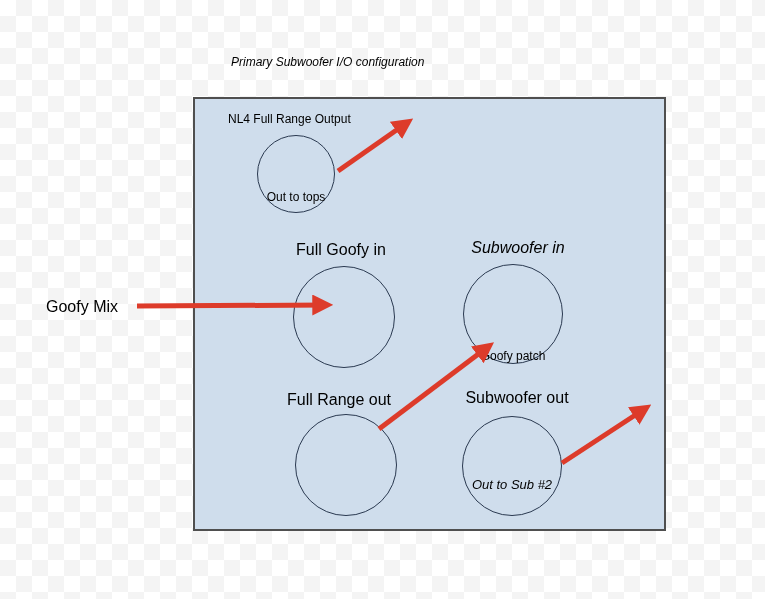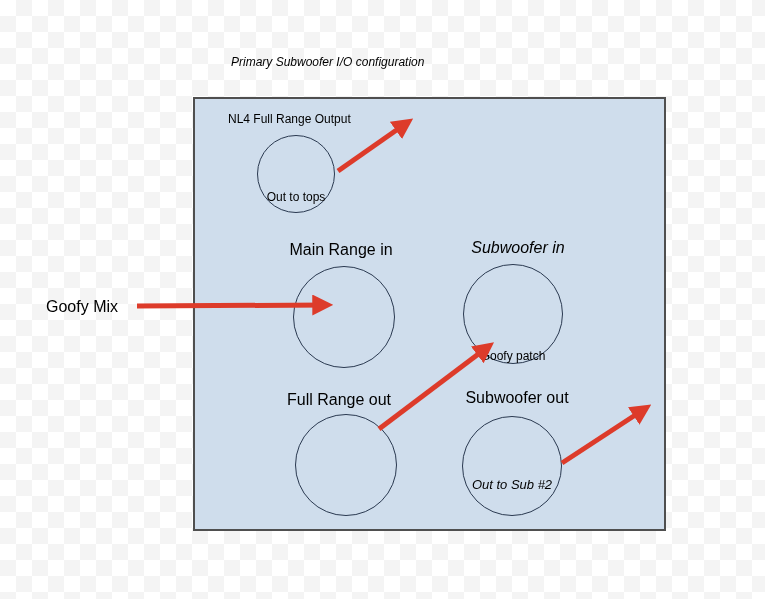--- a/index.html
+++ b/index.html
@@ -116,21 +116,21 @@
 <div class="stage">
 
   <div class="title">Primary Subwoofer I/O configuration</div>
 
   <div class="panel">
     <div class="panel-header">NL4 Full Range Output</div>
   </div>
 
   <div class="main-mix">Goofy Mix</div>
 
-  <div class="clabel full-range-in">Main Range in</div>
+  <div class="clabel full-range-in">Full Goofy in</div>
   <div class="clabel subwoofer-in">Subwoofer in</div>
   <div class="clabel full-range-out">Full Range out</div>
   <div class="clabel subwoofer-out">Subwoofer out</div>
 
   <div class="circle out-to-tops">
     <span class="ctext">Out to tops</span>
   </div>
 
   <div class="circle full-range-in"></div>
 

